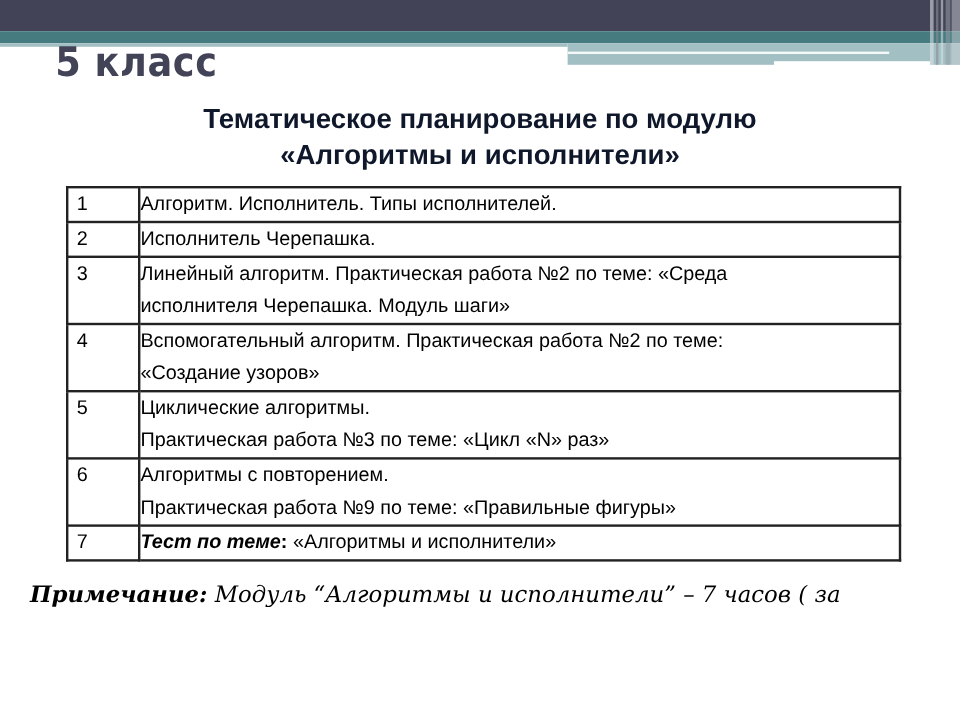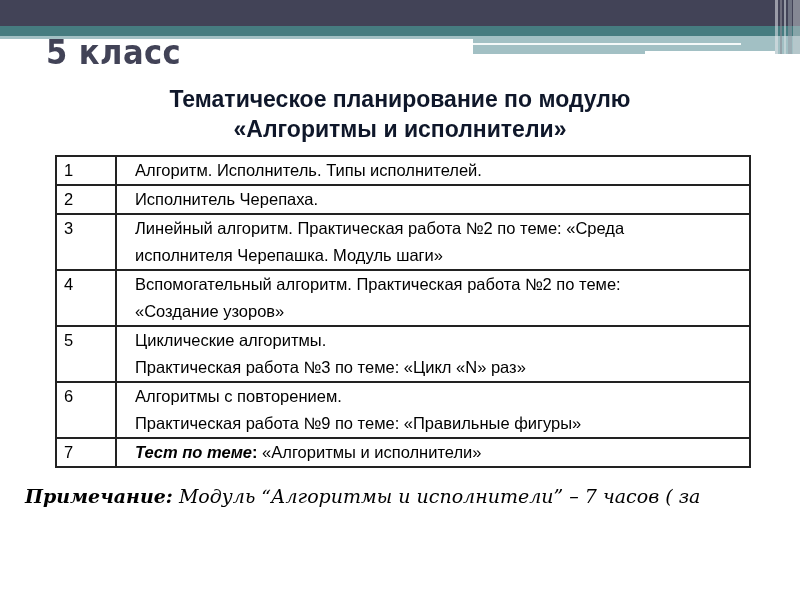--- a/index.html
+++ b/index.html
@@ -35,21 +35,21 @@
   .plan-table {
     position: absolute; left: 55px; top: 155px; width: 696px;
     border-collapse: collapse;
     font-family: "Liberation Sans", sans-serif; font-size: 16.5px; color: #000;
   }
   .plan-table td {
     border: 2px solid #222; vertical-align: top; padding: 0 6px;
     line-height: 27px;
   }
   .plan-table td.num { width: 45px; padding-left: 7px; }
-  .plan-table td.topic { padding-left: 18px; }
+  .plan-table td.topic { padding-left: 0; }
   .r1 td { height: 27px; }
   .r2 td { height: 25px; }
   .r3 td, .r4 td, .r5 td, .r6 td { height: 53px; }
   .r7 td { height: 27px; }
   .plan-table .line { display: block; }
   .test-label { font-weight: bold; font-style: italic; }
   .r7 .topic { padding-left: 12px; }
 
   .note {
     position: absolute; left: 25px; top: 484px; width: 745px;
@@ -84,21 +84,21 @@
   <tbody>
       <tr class="r1">
     <td class="num">1</td>
     <td class="topic">
       <span class="line">Алгоритм. Исполнитель. Типы исполнителей.</span>
     </td>
   </tr>
   <tr class="r2">
     <td class="num">2</td>
     <td class="topic">
-      <span class="line">Исполнитель Черепаха.</span>
+      <span class="line">Исполнитель Черепашка.</span>
     </td>
   </tr>
   <tr class="r3">
     <td class="num">3</td>
     <td class="topic">
       <span class="line">Линейный алгоритм. Практическая работа №2 по теме: «Среда</span>
       <span class="line">исполнителя Черепашка. Модуль шаги»</span>
     </td>
   </tr>
   <tr class="r4">

